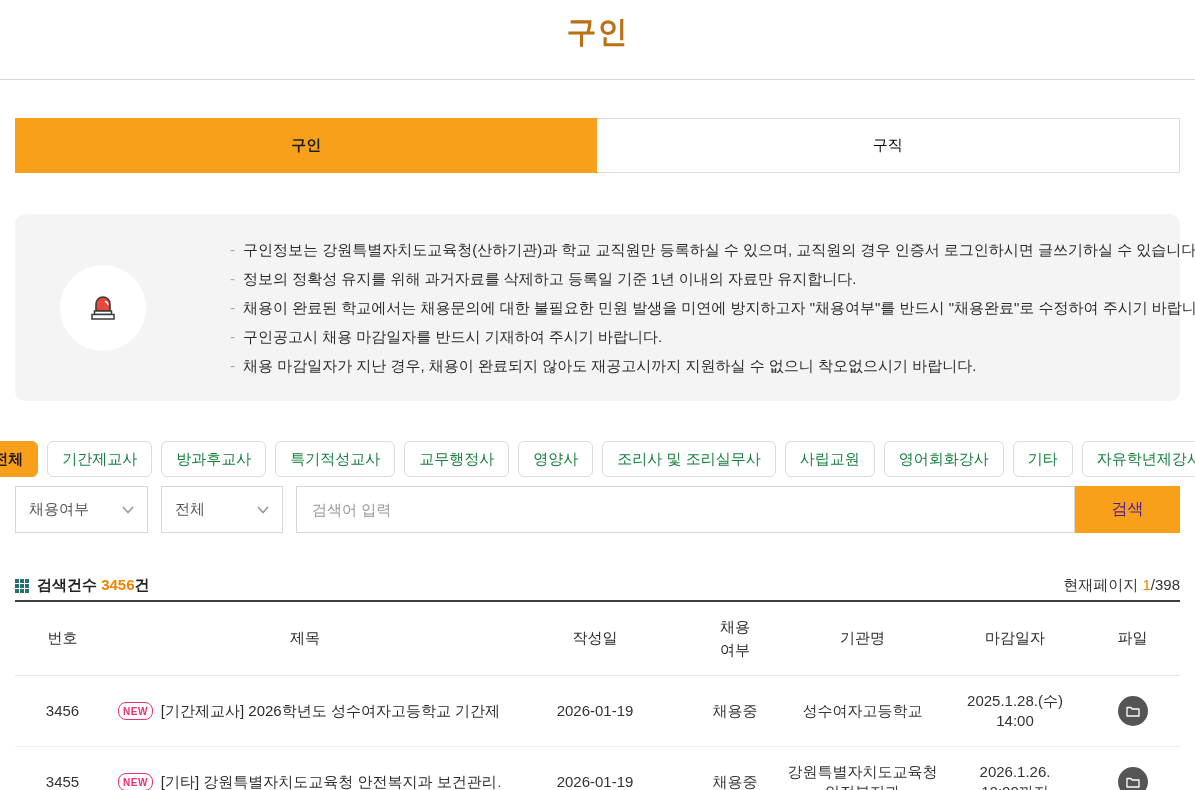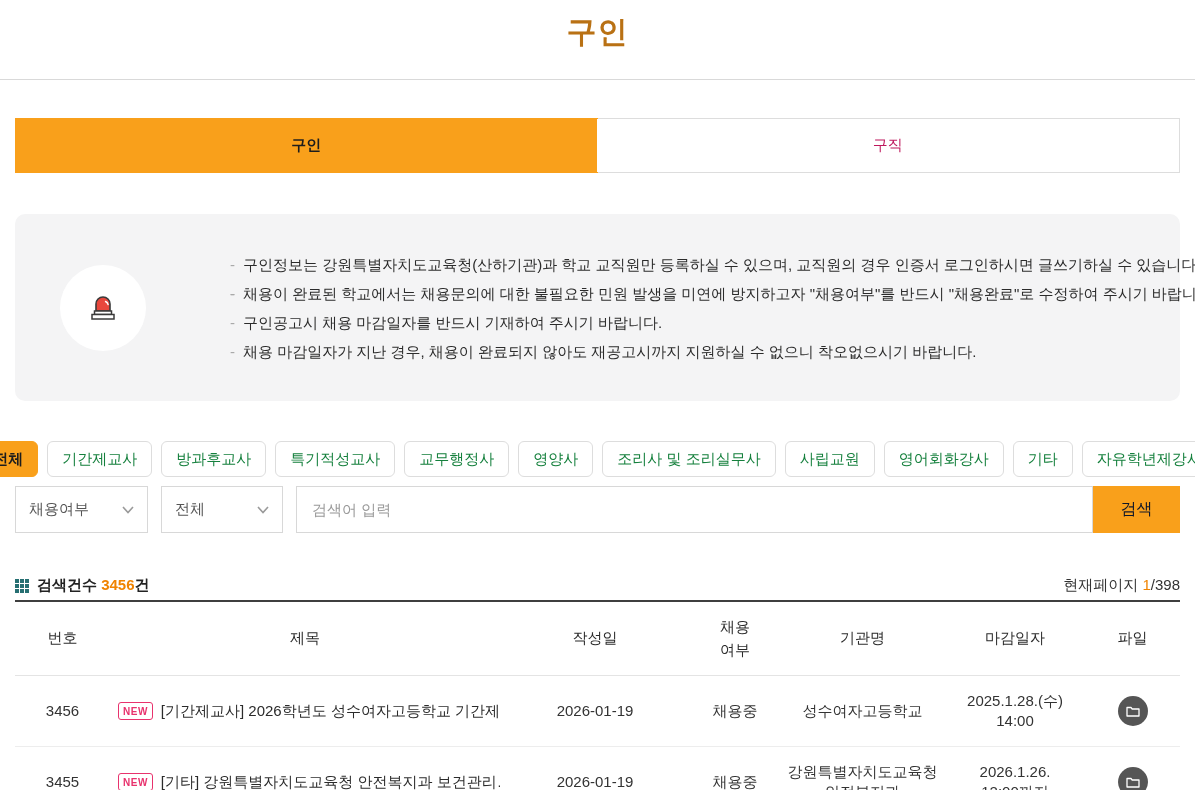--- a/index.html
+++ b/index.html
@@ -14,21 +14,21 @@
   .page-title {
     text-align:center; font-size:30px; font-weight:bold;
     color:#b97114; padding-top:12px; letter-spacing:1px;
   }
   .top-divider { border:none; border-top:1px solid #d9d9d9; margin-top:26px; }
 
   
   .tabs { display:flex; margin:38px 15px 0; height:55px; border:1px solid #ddd; }
   .tab {
     flex:1; display:flex; align-items:center; justify-content:center;
-    font-size:15px; color:#be185d; background:#fff; cursor:pointer;
+    font-size:15px; color:#000000; background:#fff; cursor:pointer;
   }
   .tab.active { background:#f9a01b; color:#1d1d1d; font-weight:600; margin:-1px; }
 
   
   .notice {
     margin:41px 15px 0; height:187px; background:#f4f4f5; border-radius:10px;
     display:flex; align-items:center; padding-left:45px;
   }
   .notice-circle {
     width:86px; height:86px; border-radius:50%; background:#fff;
@@ -58,21 +58,21 @@
     cursor:pointer;
   }
   .select-status { width:133px; margin-right:13px; }
   .select-field  { width:122px; margin-right:13px; }
   .search-input {
     flex:1; border:1px solid #d8d8d8; padding:0 15px; font-size:15px; color:#333;
     margin-right:0; font-family:inherit; outline:none;
   }
   .search-input::placeholder { color:#999; }
   .search-btn {
-    width:87px; background:#f9a01b; border:none; font-size:16px; color:#0f172a;
+    width:105px; background:#f9a01b; border:none; font-size:16px; color:#4c1d95;
     cursor:pointer; font-family:inherit;
   }
 
   
   .results-bar {
     margin:43px 15px 0; display:flex; justify-content:space-between;
     align-items:center; font-size:15px;
   }
   .results-left { display:flex; align-items:center; gap:8px; font-weight:bold; color:#222; }
   .grid-icon { display:grid; grid-template-columns:repeat(3,4px); grid-gap:1px; }
@@ -91,21 +91,21 @@
   .brow.data { height:71px; border-bottom:1px solid #ededed; }
   .bcell { text-align:center; font-size:15px; line-height:1.35; }
   .bcell.title-cell {
     text-align:left; display:flex; align-items:center; gap:8px;
     overflow:hidden; white-space:nowrap; padding-left:8px;
   }
   .hdr-wrap2 { display:inline-block; width:33px; word-break:break-all; line-height:1.5; }
   .deadline-cell { padding:0 14px; }
   .new-badge {
     border:1px solid #e8326d; color:#e8326d; font-size:10px; font-weight:bold;
-    border-radius:3px; padding:2px 4px 1px; letter-spacing:.5px; flex-shrink:0;
+    border-radius:8px; padding:2px 4px 1px; letter-spacing:.5px; flex-shrink:0;
   }
   .row-title { overflow:hidden; text-overflow:clip; color:#2b2b2b; }
   .file-btn {
     width:30px; height:30px; border-radius:50%; background:#555; border:none;
     display:inline-flex; align-items:center; justify-content:center; cursor:pointer;
   }
 </style>
 </head>
 <body>
 
@@ -123,21 +123,21 @@
   <div class="notice-circle">
     <svg width="36" height="36" viewBox="0 0 36 36">
       <path d="M11 21 v-7 a7 7 0 0 1 14 0 v7 z" fill="#e8473c" stroke="#3a3a3a" stroke-width="1.6"></path>
       <rect x="9.5" y="21" width="17" height="3.5" fill="#fff" stroke="#3a3a3a" stroke-width="1.5"></rect>
       <rect x="7" y="24.5" width="22" height="4.5" fill="#fff" stroke="#3a3a3a" stroke-width="1.5"></rect>
       <path d="M20.5 11.5 q2 0.8 2.6 3" fill="none" stroke="#fff" stroke-width="1.4" stroke-linecap="round"></path>
     </svg>
   </div>
   <ul class="notice-list">
     <li><span class="dash">-</span><span>구인정보는 강원특별자치도교육청(산하기관)과 학교 교직원만 등록하실 수 있으며, 교직원의 경우 인증서 로그인하시면 글쓰기하실 수 있습니다.</span></li>
-    <li><span class="dash">-</span></li>
+    <li><span class="dash">-</span><span>정보의 정확성 유지를 위해 과거자료를 삭제하고 등록일 기준 1년 이내의 자료만 유지합니다.</span></li>
     <li><span class="dash">-</span><span>채용이 완료된 학교에서는 채용문의에 대한 불필요한 민원 발생을 미연에 방지하고자 "채용여부"를 반드시 "채용완료"로 수정하여 주시기 바랍니다.</span></li>
     <li><span class="dash">-</span><span>구인공고시 채용 마감일자를 반드시 기재하여 주시기 바랍니다.</span></li>
     <li><span class="dash">-</span><span>채용 마감일자가 지난 경우, 채용이 완료되지 않아도 재공고시까지 지원하실 수 없으니 착오없으시기 바랍니다.</span></li>
   </ul>
 </div>
 
 <div class="filters">
   <button class="filter-btn active">전체</button>
   <button class="filter-btn">기간제교사</button>
   <button class="filter-btn">방과후교사</button>

